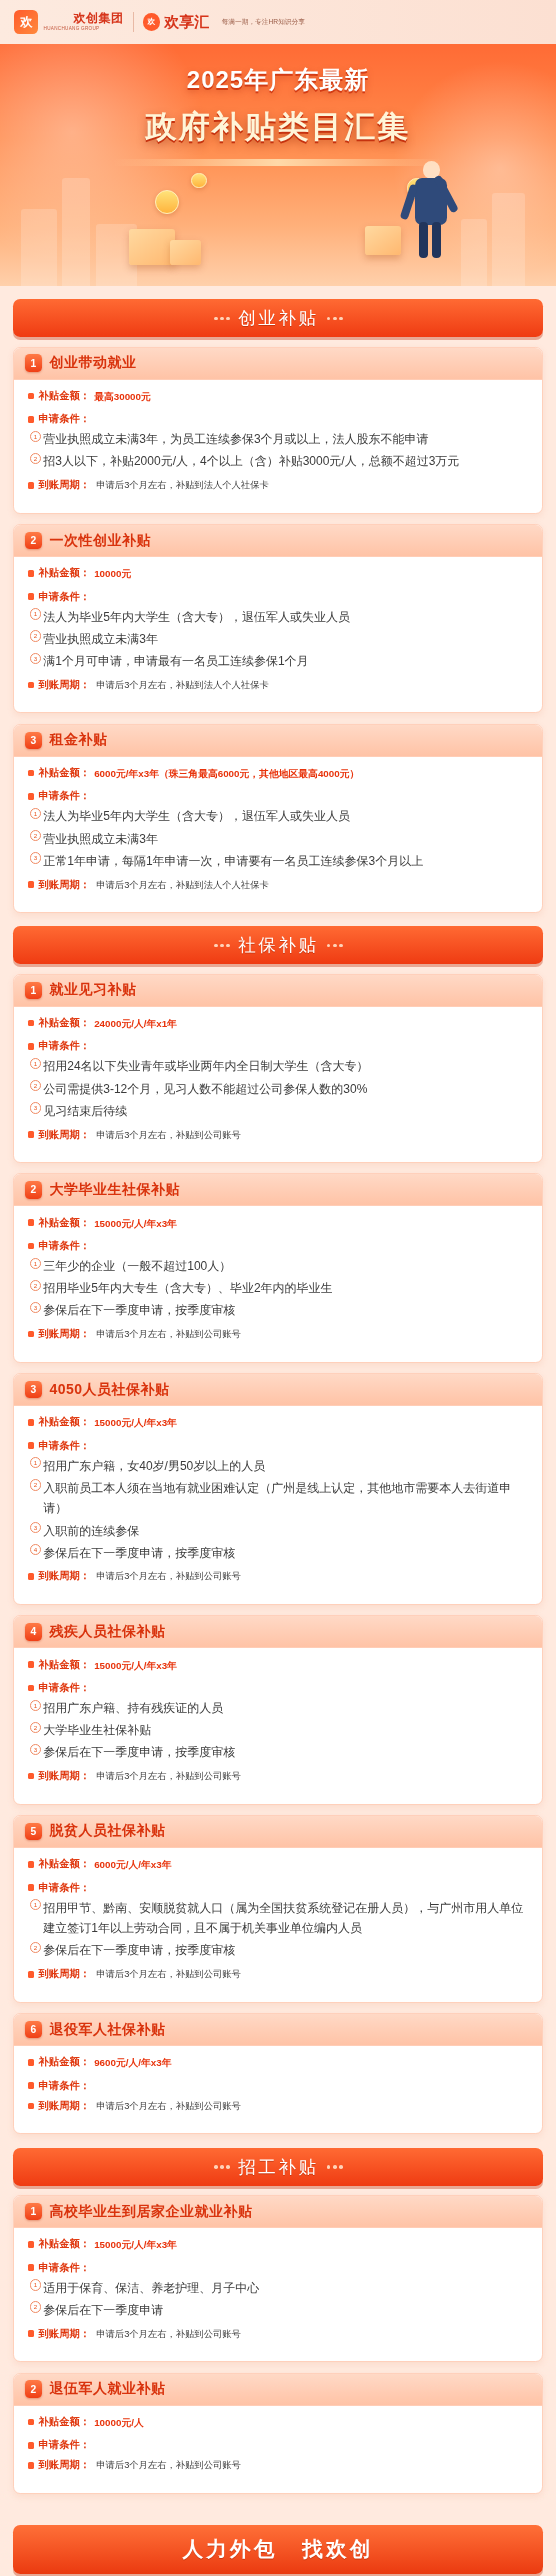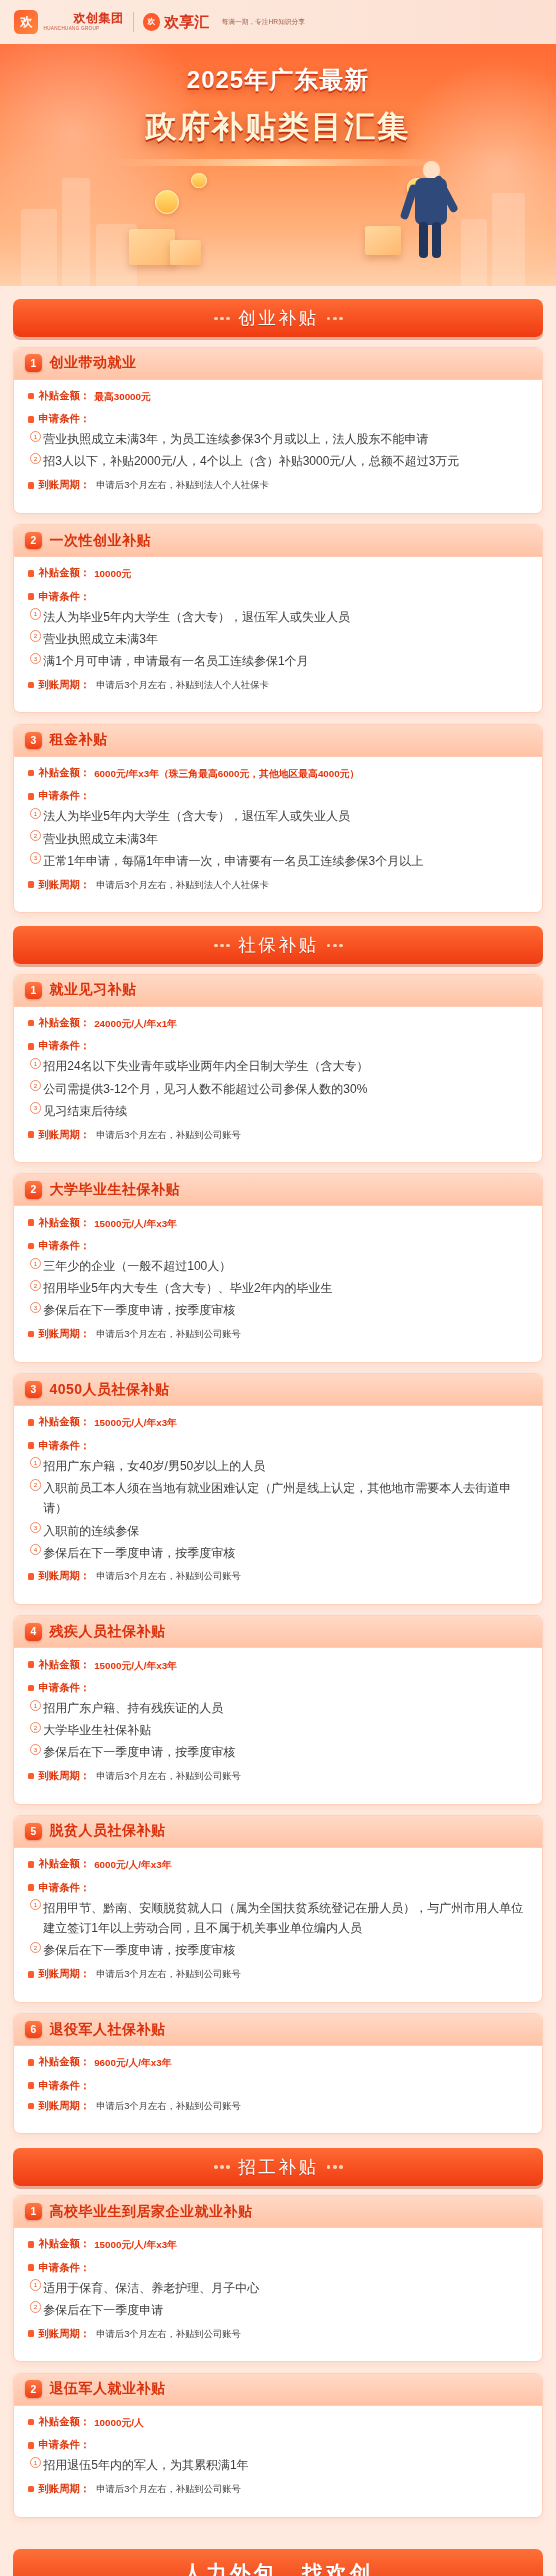--- a/index.html
+++ b/index.html
@@ -643,23 +643,20 @@
                 <span>补贴金额：</span>
               </div>
               <div class="field-value hl">10000元/人</div>
             </div>
           </div>
           <div class="field">
             <div class="field-label">
               <span class="bullet"></span>
               <span>申请条件：</span>
             </div>
-            <ol class="items">
-              <li>招用退伍5年内的军人，为其累积满1年</li>
-            </ol>
           </div>
           <div class="field">
             <div class="field-inline">
               <div class="field-label">
                 <span class="bullet"></span>
                 <span>到账周期：</span>
               </div>
               <div class="note" style="flex:1">申请后3个月左右，补贴到公司账号</div>
             </div>
           </div>

